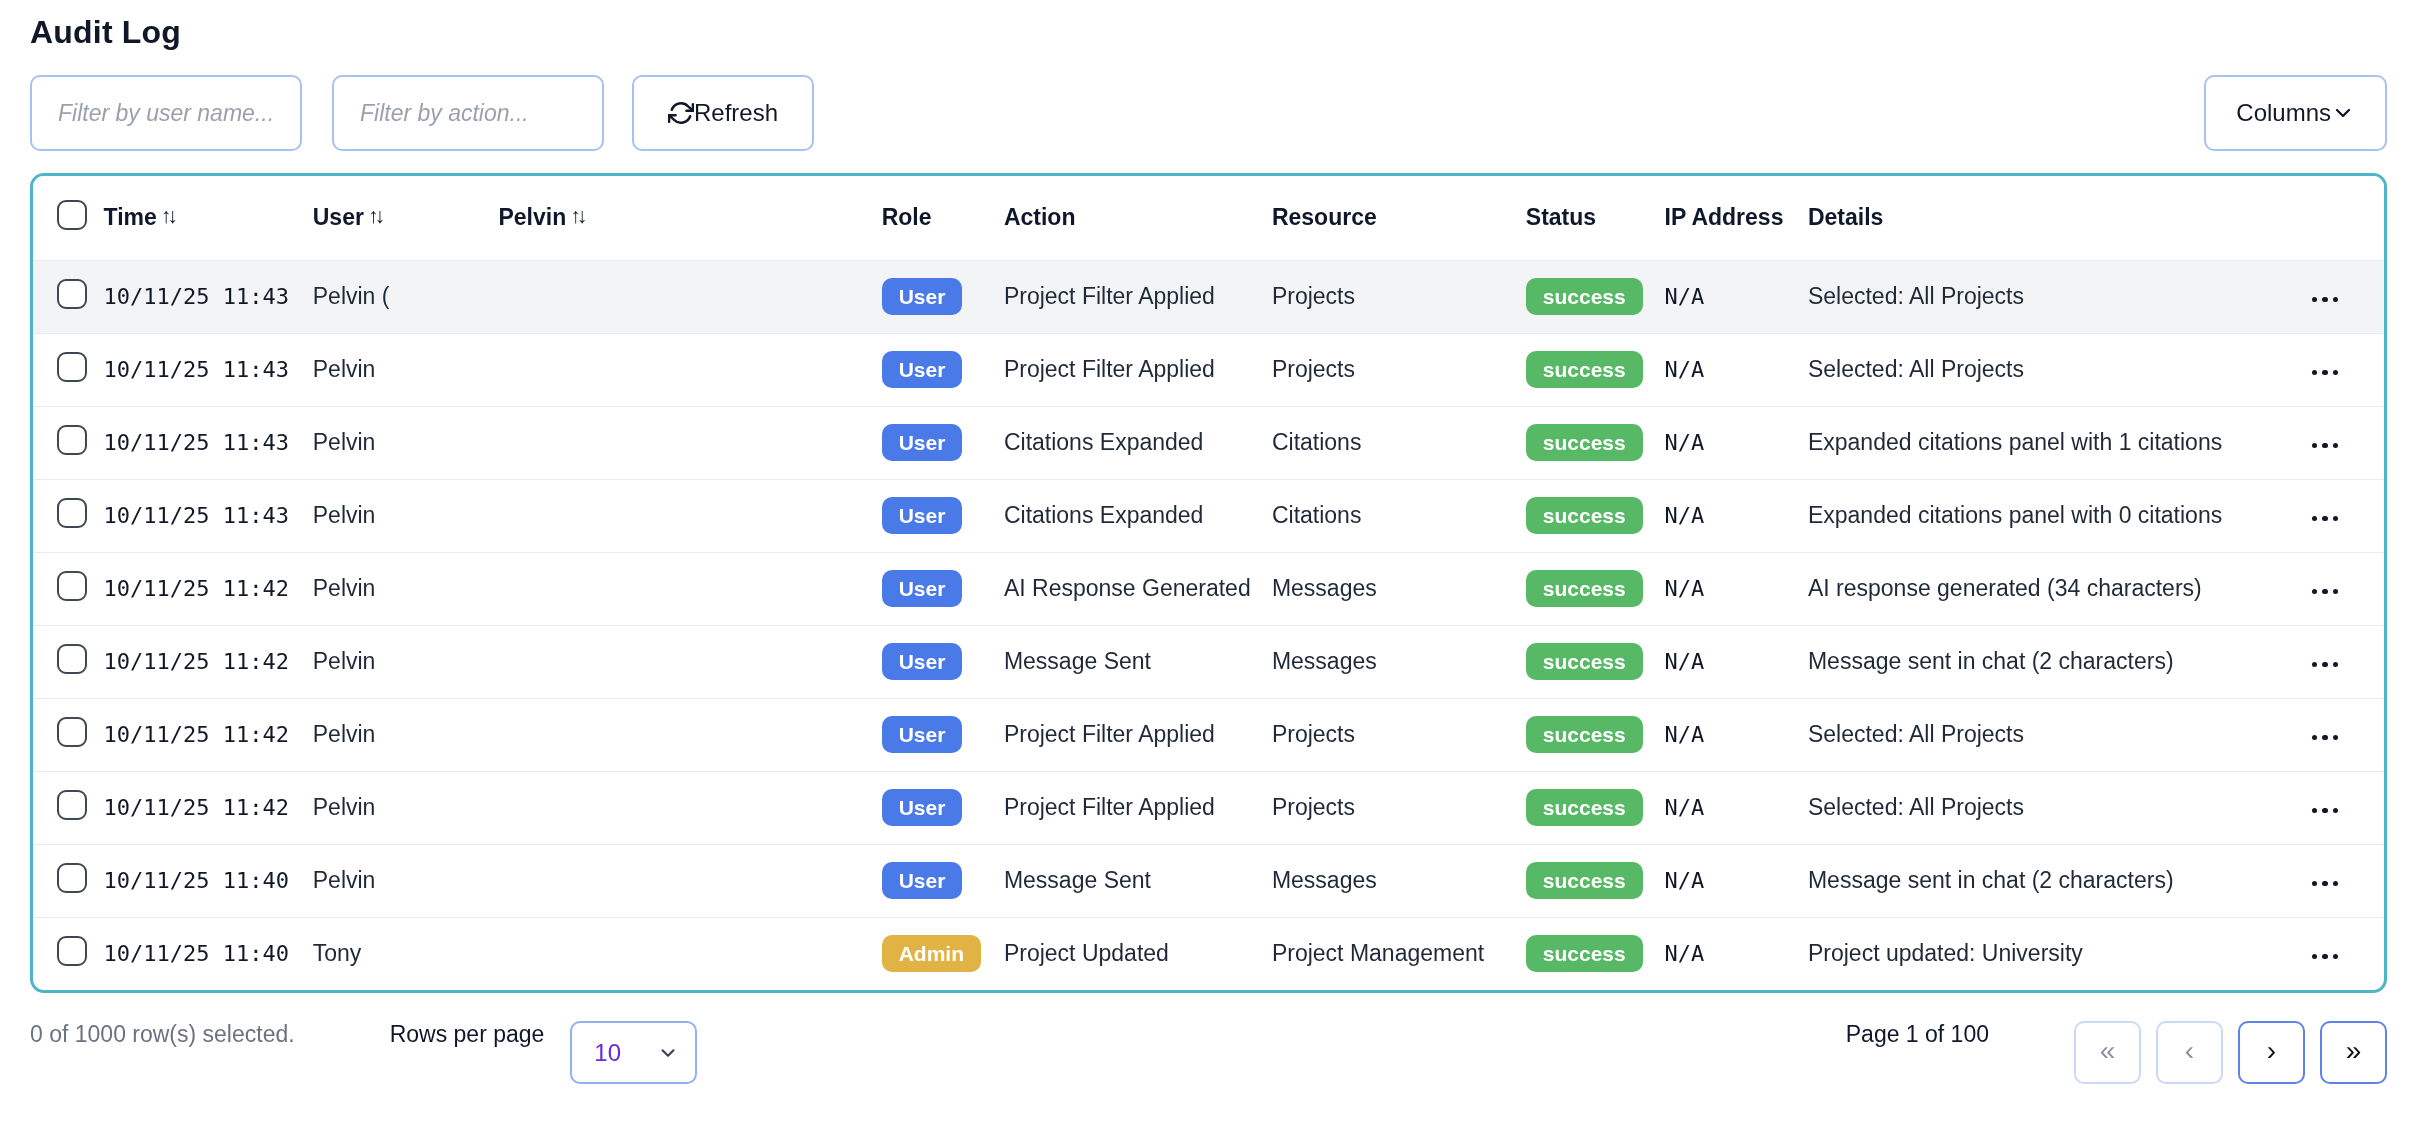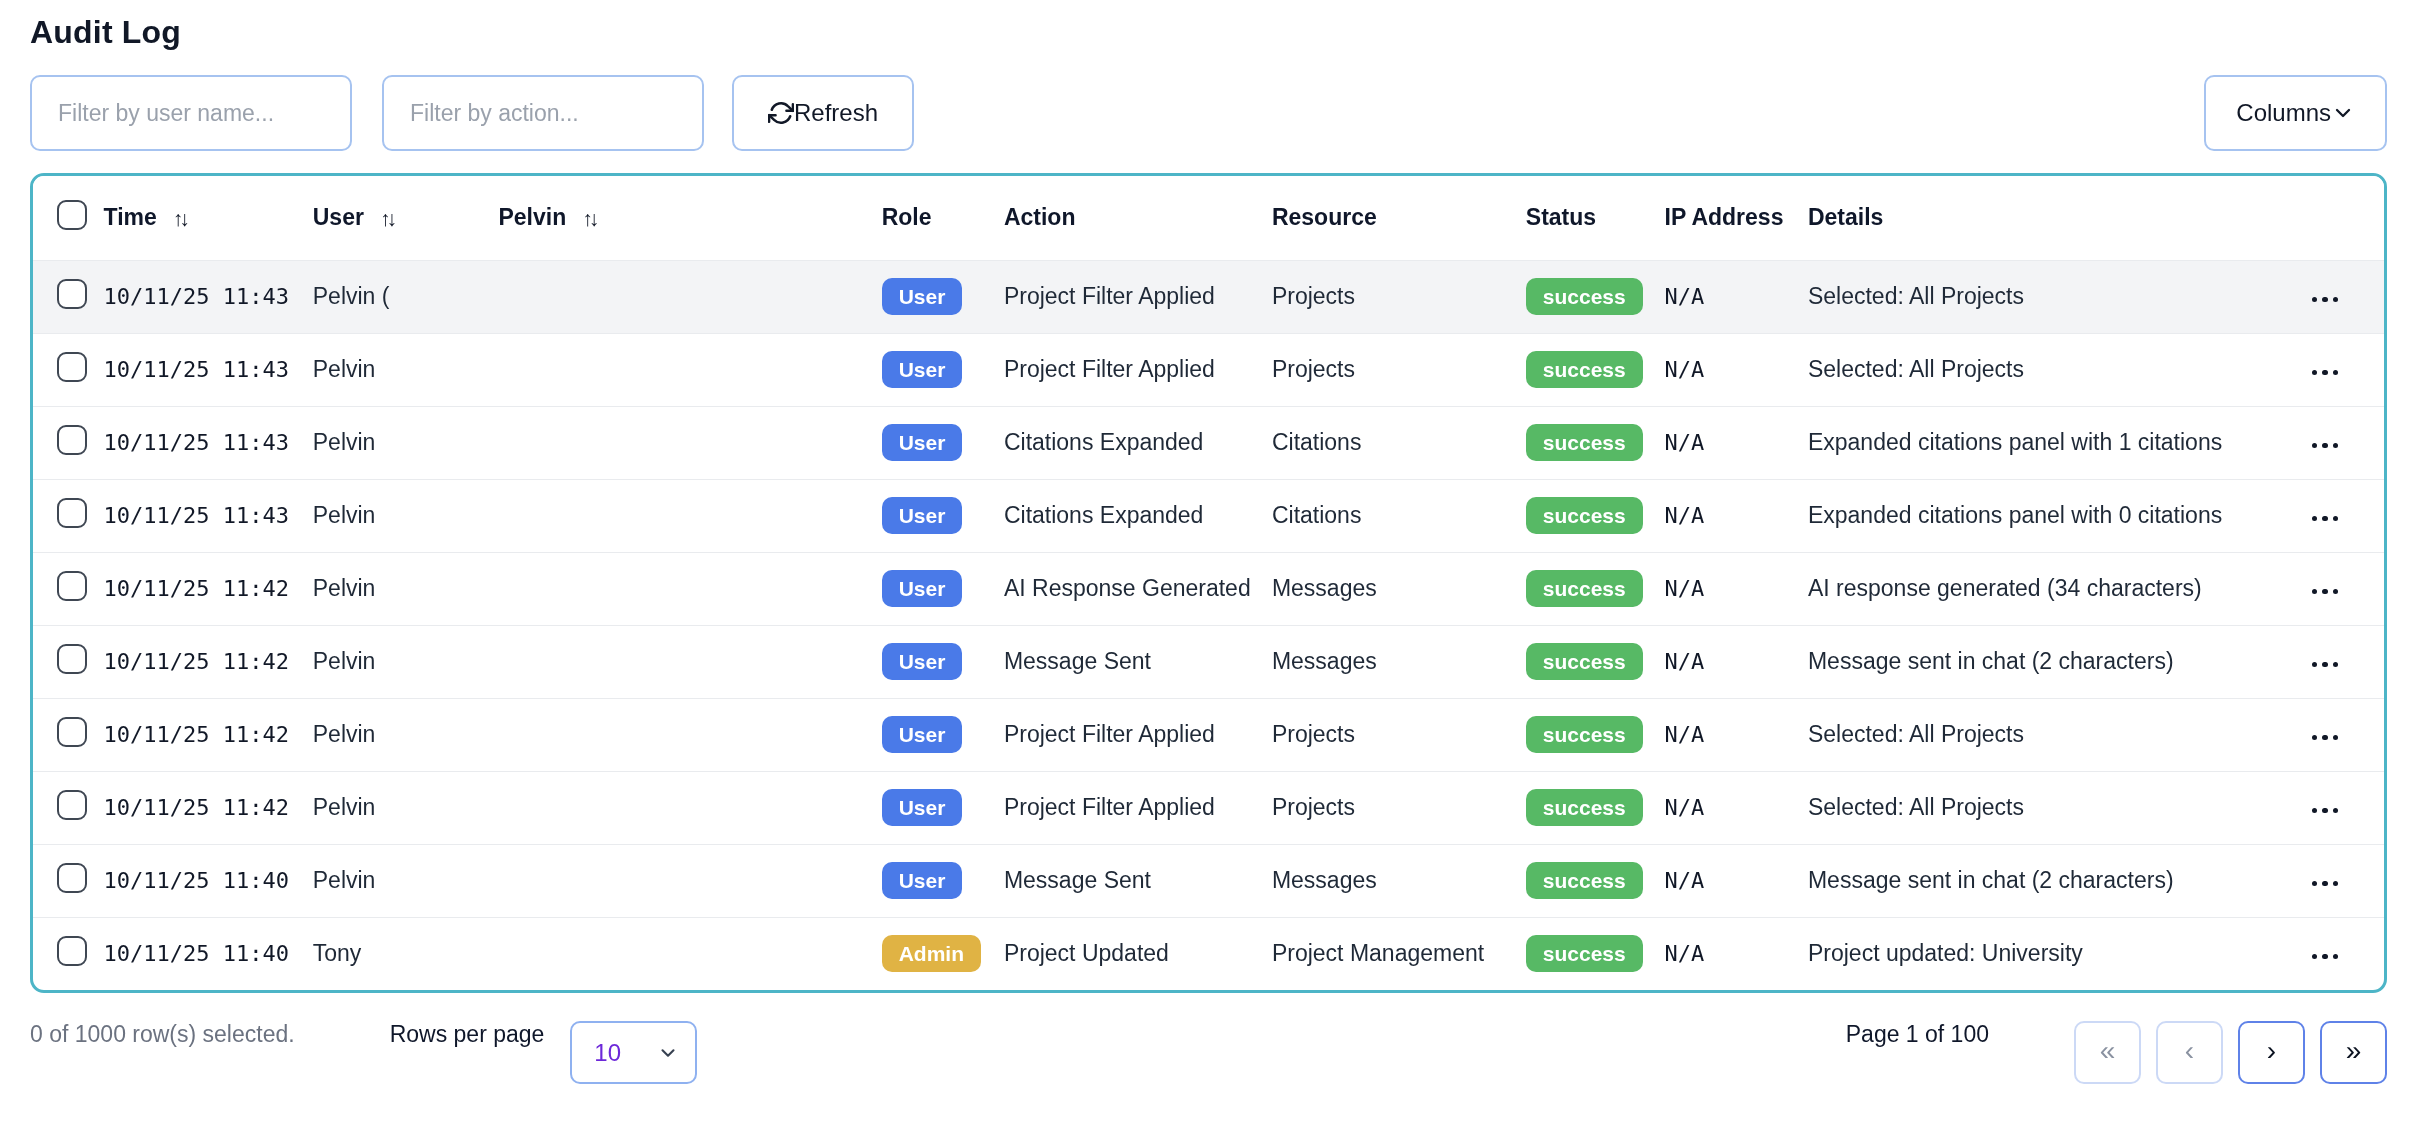--- a/index.html
+++ b/index.html
@@ -21,23 +21,23 @@
     font-family:"Liberation Sans",sans-serif;
     color:var(--text-main);
     padding:14px 28px 0 30px;
   }
   .mono{font-family:"DejaVu Sans Mono",monospace;font-size:22px;color:#111827;}
 
   h1{font-size:32px;font-weight:700;color:#111827;letter-spacing:.2px;}
 
   .toolbar{margin-top:24px;display:flex;align-items:center;}
   .filter-input{
-    width:322px;height:76px;border:2px solid var(--control-border);
+    width:272px;height:76px;border:2px solid var(--control-border);
     border-radius:10px;padding:0 26px;font-size:23px;color:var(--text-main);
-    font-family:"Liberation Sans",sans-serif;outline:none;background:#fff;
+    font-family:"Liberation Sans",sans-serif;outline:none;background:#fff;font-style:italic;
   }
   .filter-input::placeholder{color:#9aa1ac;}
   .filter-input + .filter-input{margin-left:30px;}
   .btn{
     height:76px;border:2px solid var(--control-border);border-radius:10px;
     background:#fff;display:inline-flex;align-items:center;justify-content:center;
     font-size:24px;color:#111827;font-family:"Liberation Sans",sans-serif;cursor:pointer;
   }
   .refresh-btn{margin-left:28px;padding:0 34px;gap:0;}
   .columns-btn{margin-left:auto;padding:0 30px;}
@@ -54,21 +54,21 @@
   }
   tbody td{height:73px;vertical-align:middle;font-size:23px;color:var(--text-main);}
   tbody tr td{border-top:1px solid var(--row-divider);}
   tr.highlighted{background:var(--row-highlight);}
   th.cb-col,td.cb-col{padding-left:24px;}
 
   .checkbox{
     width:30px;height:30px;border:2.5px solid #3f4753;border-radius:9px;
     background:#fff;display:inline-block;cursor:pointer;
   }
-  .sort-wrap{display:inline-flex;align-items:flex-end;gap:16px;cursor:pointer;}
+  .sort-wrap{display:inline-flex;align-items:flex-start;gap:4px;cursor:pointer;}
   .sort-icon{font-size:21px;letter-spacing:-4px;color:#111827;font-weight:400;}
 
   .badge{
     display:inline-block;padding:8px 17px;border-radius:10px;
     color:#fff;font-size:21px;font-weight:600;line-height:1;
   }
   .role-user{background:var(--badge-user);}
   .role-admin{background:var(--badge-admin);}
   .status-success{background:var(--badge-success);}
 

